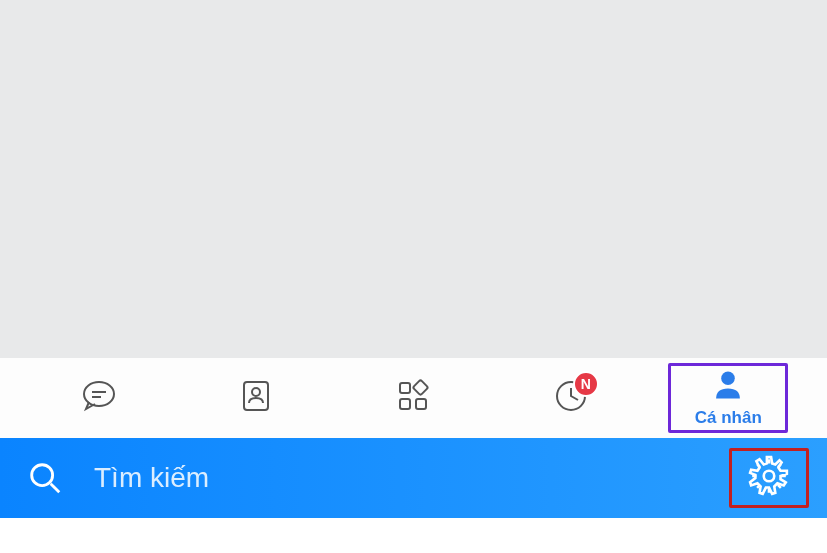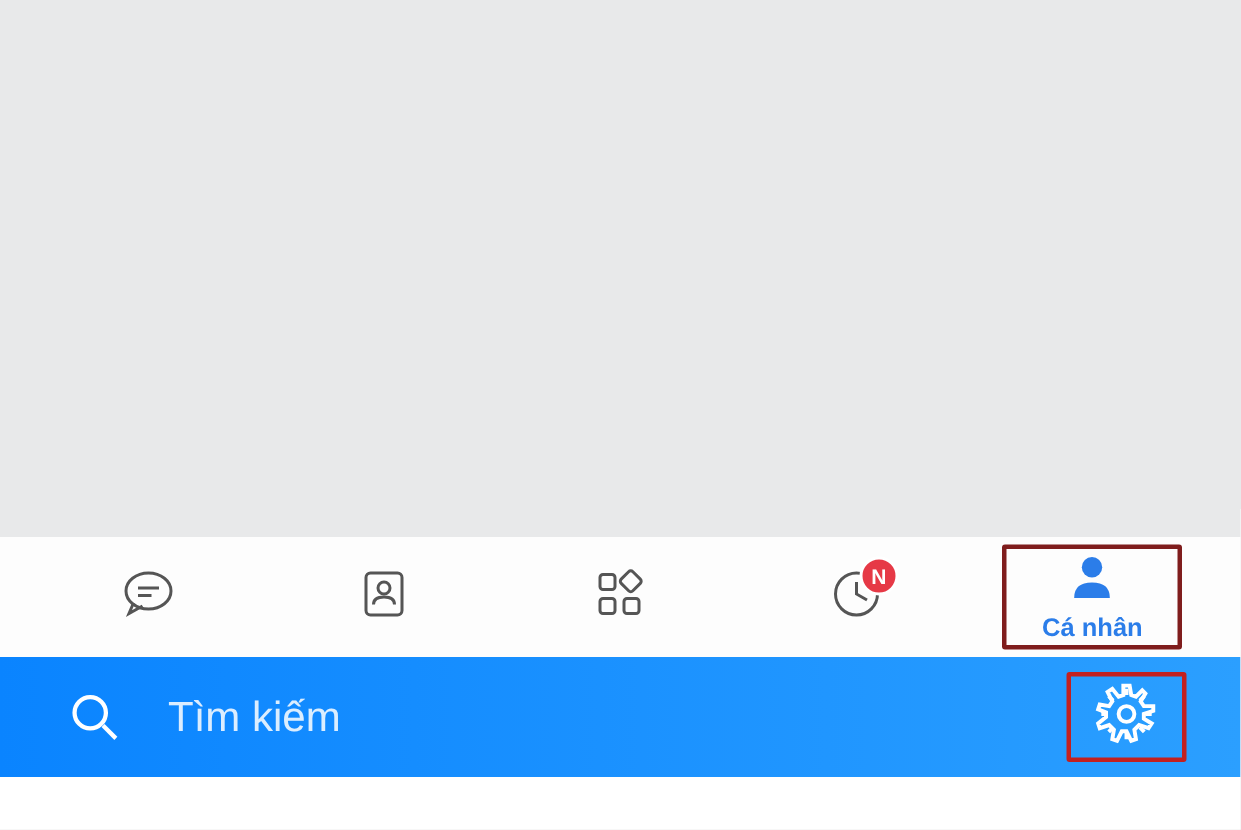--- a/index.html
+++ b/index.html
@@ -31,21 +31,21 @@
     .nav-item {
       display: flex;
       flex-direction: column;
       align-items: center;
       justify-content: center;
       width: 120px;
       height: 70px;
       position: relative;
     }
     .nav-item-highlighted {
-      border: 3px solid #7f1d1d;
+      border: 3px solid #6d28d9;
       border-radius: 2px;
     }
     .nav-icon {
       color: #555;
     }
     .nav-label {
       font-size: 17px;
       font-weight: 600;
       color: #2b7de9;
       margin-top: 2px;
@@ -65,21 +65,21 @@
       font-size: 14px;
       font-weight: 700;
       border: 2px solid #fff;
     }
     .search-bar {
       width: 100%;
       height: 80px;
       background: linear-gradient(to right, #0a84ff, #2b9fff);
       display: flex;
       align-items: center;
-      padding: 0 36px;
+      padding: 0 18px;
     }
     .search-icon-wrap {
       margin-right: 30px;
       margin-left: 8px;
       display: flex;
       align-items: center;
     }
     .search-placeholder {
       flex: 1;
       color: rgba(255, 255, 255, 0.85);

